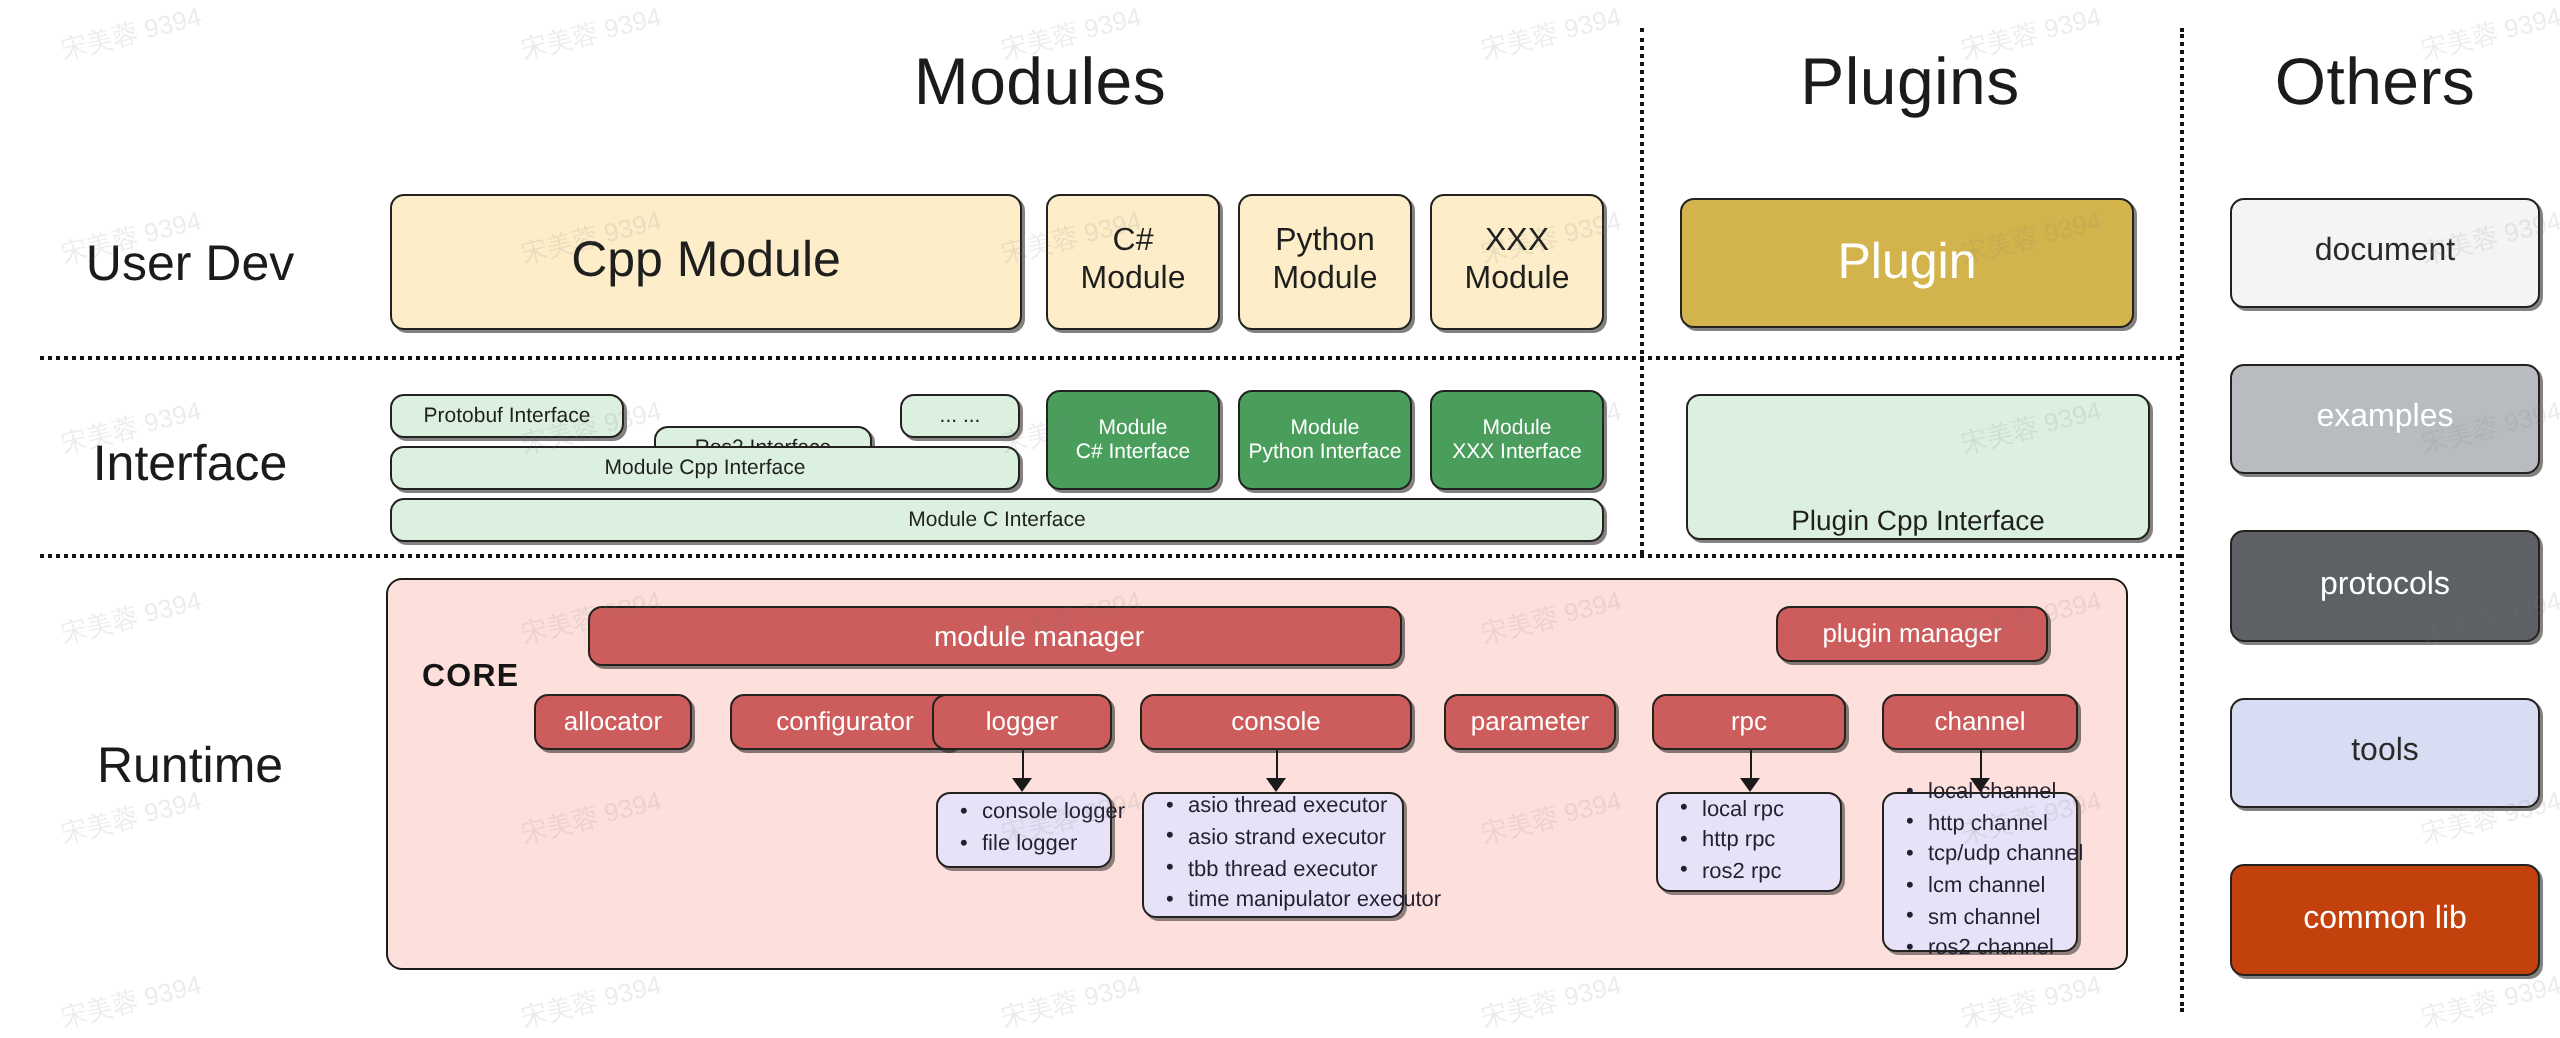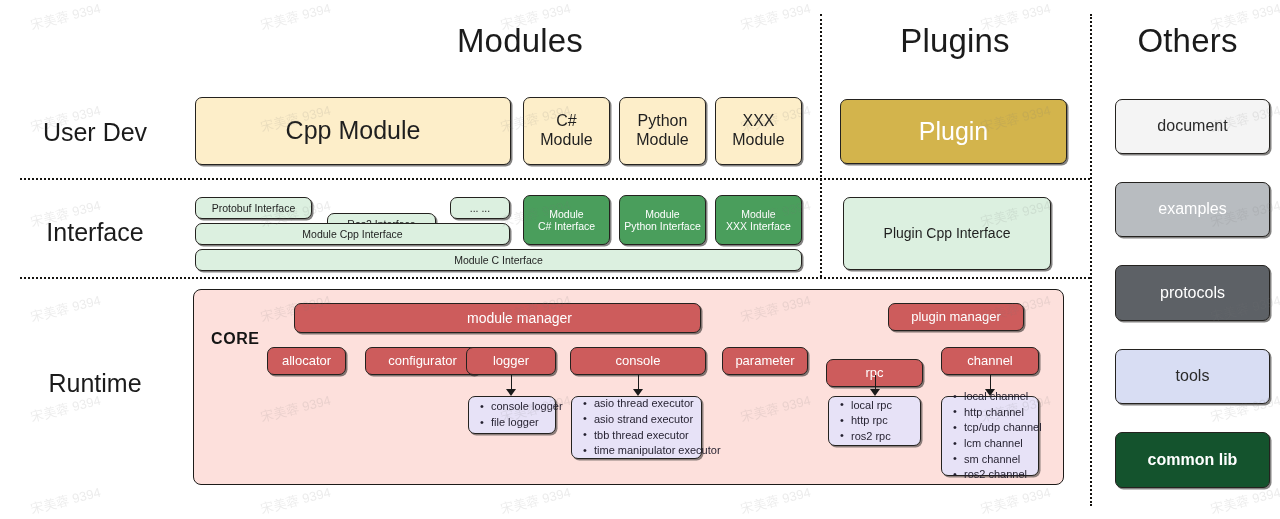--- a/index.html
+++ b/index.html
@@ -64,21 +64,21 @@
   
   .c-cream   { background: #fdeec9; color: #1f1f1f; }
   .c-gold    { background: #d3b44c; color: #ffffff; }
   .c-lgreen  { background: #dcf0e0; color: #1f1f1f; }
   .c-dgreen  { background: #4a9e5c; color: #ffffff; }
   .c-red     { background: #cd5c5c; color: #ffffff; }
   .c-white   { background: #f4f4f4; color: #2a2a2a; }
   .c-gray    { background: #b8bcc0; color: #ffffff; }
   .c-dgray   { background: #5d6166; color: #ffffff; text-align: right; }
   .c-periw   { background: #d8ddf3; color: #2a2a2a; }
-  .c-blue    { background: #14532d; color: #ffffff; font-weight: bold; }
+  .c-blue    { background: #c2410c; color: #ffffff; }
 
   
   #core-container {
     position: absolute;
     box-sizing: border-box;
     background: #fde0dc;
     border: 1.8px solid #1d1b19;
     border-radius: 8px;
   }
   #core-label {
@@ -224,21 +224,21 @@
 </div>
 <div class="box c-dgreen" style="left:619px; top:195px; width:87px; height:50px; font-size:10.5px; white-space:pre-line;">
   <span>Module
 Python Interface</span>
 </div>
 <div class="box c-dgreen" style="left:715px; top:195px; width:87px; height:50px; font-size:10.5px; white-space:pre-line;">
   <span>Module
 XXX Interface</span>
 </div>
 
-<div class="box c-lgreen" style="left:843px; top:197px; width:208px; height:73px; font-size:14px;">
+<div class="box c-lgreen" style="left:843px; top:197px; width:232px; height:73px; font-size:14px;align-items:flex-end;">
   <span>Plugin Cpp Interface</span>
 </div>
 
 <div id="core-container" style="left:193px; top:289px; width:871px; height:196px;"></div>
 <div id="core-label" style="left:211px; top:330px;">
   <span>CORE</span>
 </div>
 
 <div class="box c-red" style="left:294px; top:303px; width:407px; height:30px; font-size:14px;padding-left:44px;">
   <span>module manager</span>
@@ -255,21 +255,21 @@
 </div>
 <div class="box c-red" style="left:466px; top:347px; width:90px; height:28px; font-size:13px;">
   <span>logger</span>
 </div>
 <div class="box c-red" style="left:570px; top:347px; width:136px; height:28px; font-size:13px;">
   <span>console</span>
 </div>
 <div class="box c-red" style="left:722px; top:347px; width:86px; height:28px; font-size:13px;">
   <span>parameter</span>
 </div>
-<div class="box c-red" style="left:826px; top:347px; width:97px; height:28px; font-size:13px;margin-top:12px;">
+<div class="box c-red" style="left:826px; top:347px; width:97px; height:28px; font-size:13px;">
   <span>rpc</span>
 </div>
 <div class="box c-red" style="left:941px; top:347px; width:98px; height:28px; font-size:13px;">
   <span>channel</span>
 </div>
 
 <div class="arrow" style="left:504px; top:375px; height:21px;">
   <div class="shaft"></div>
   <div class="head"></div>
 </div>

